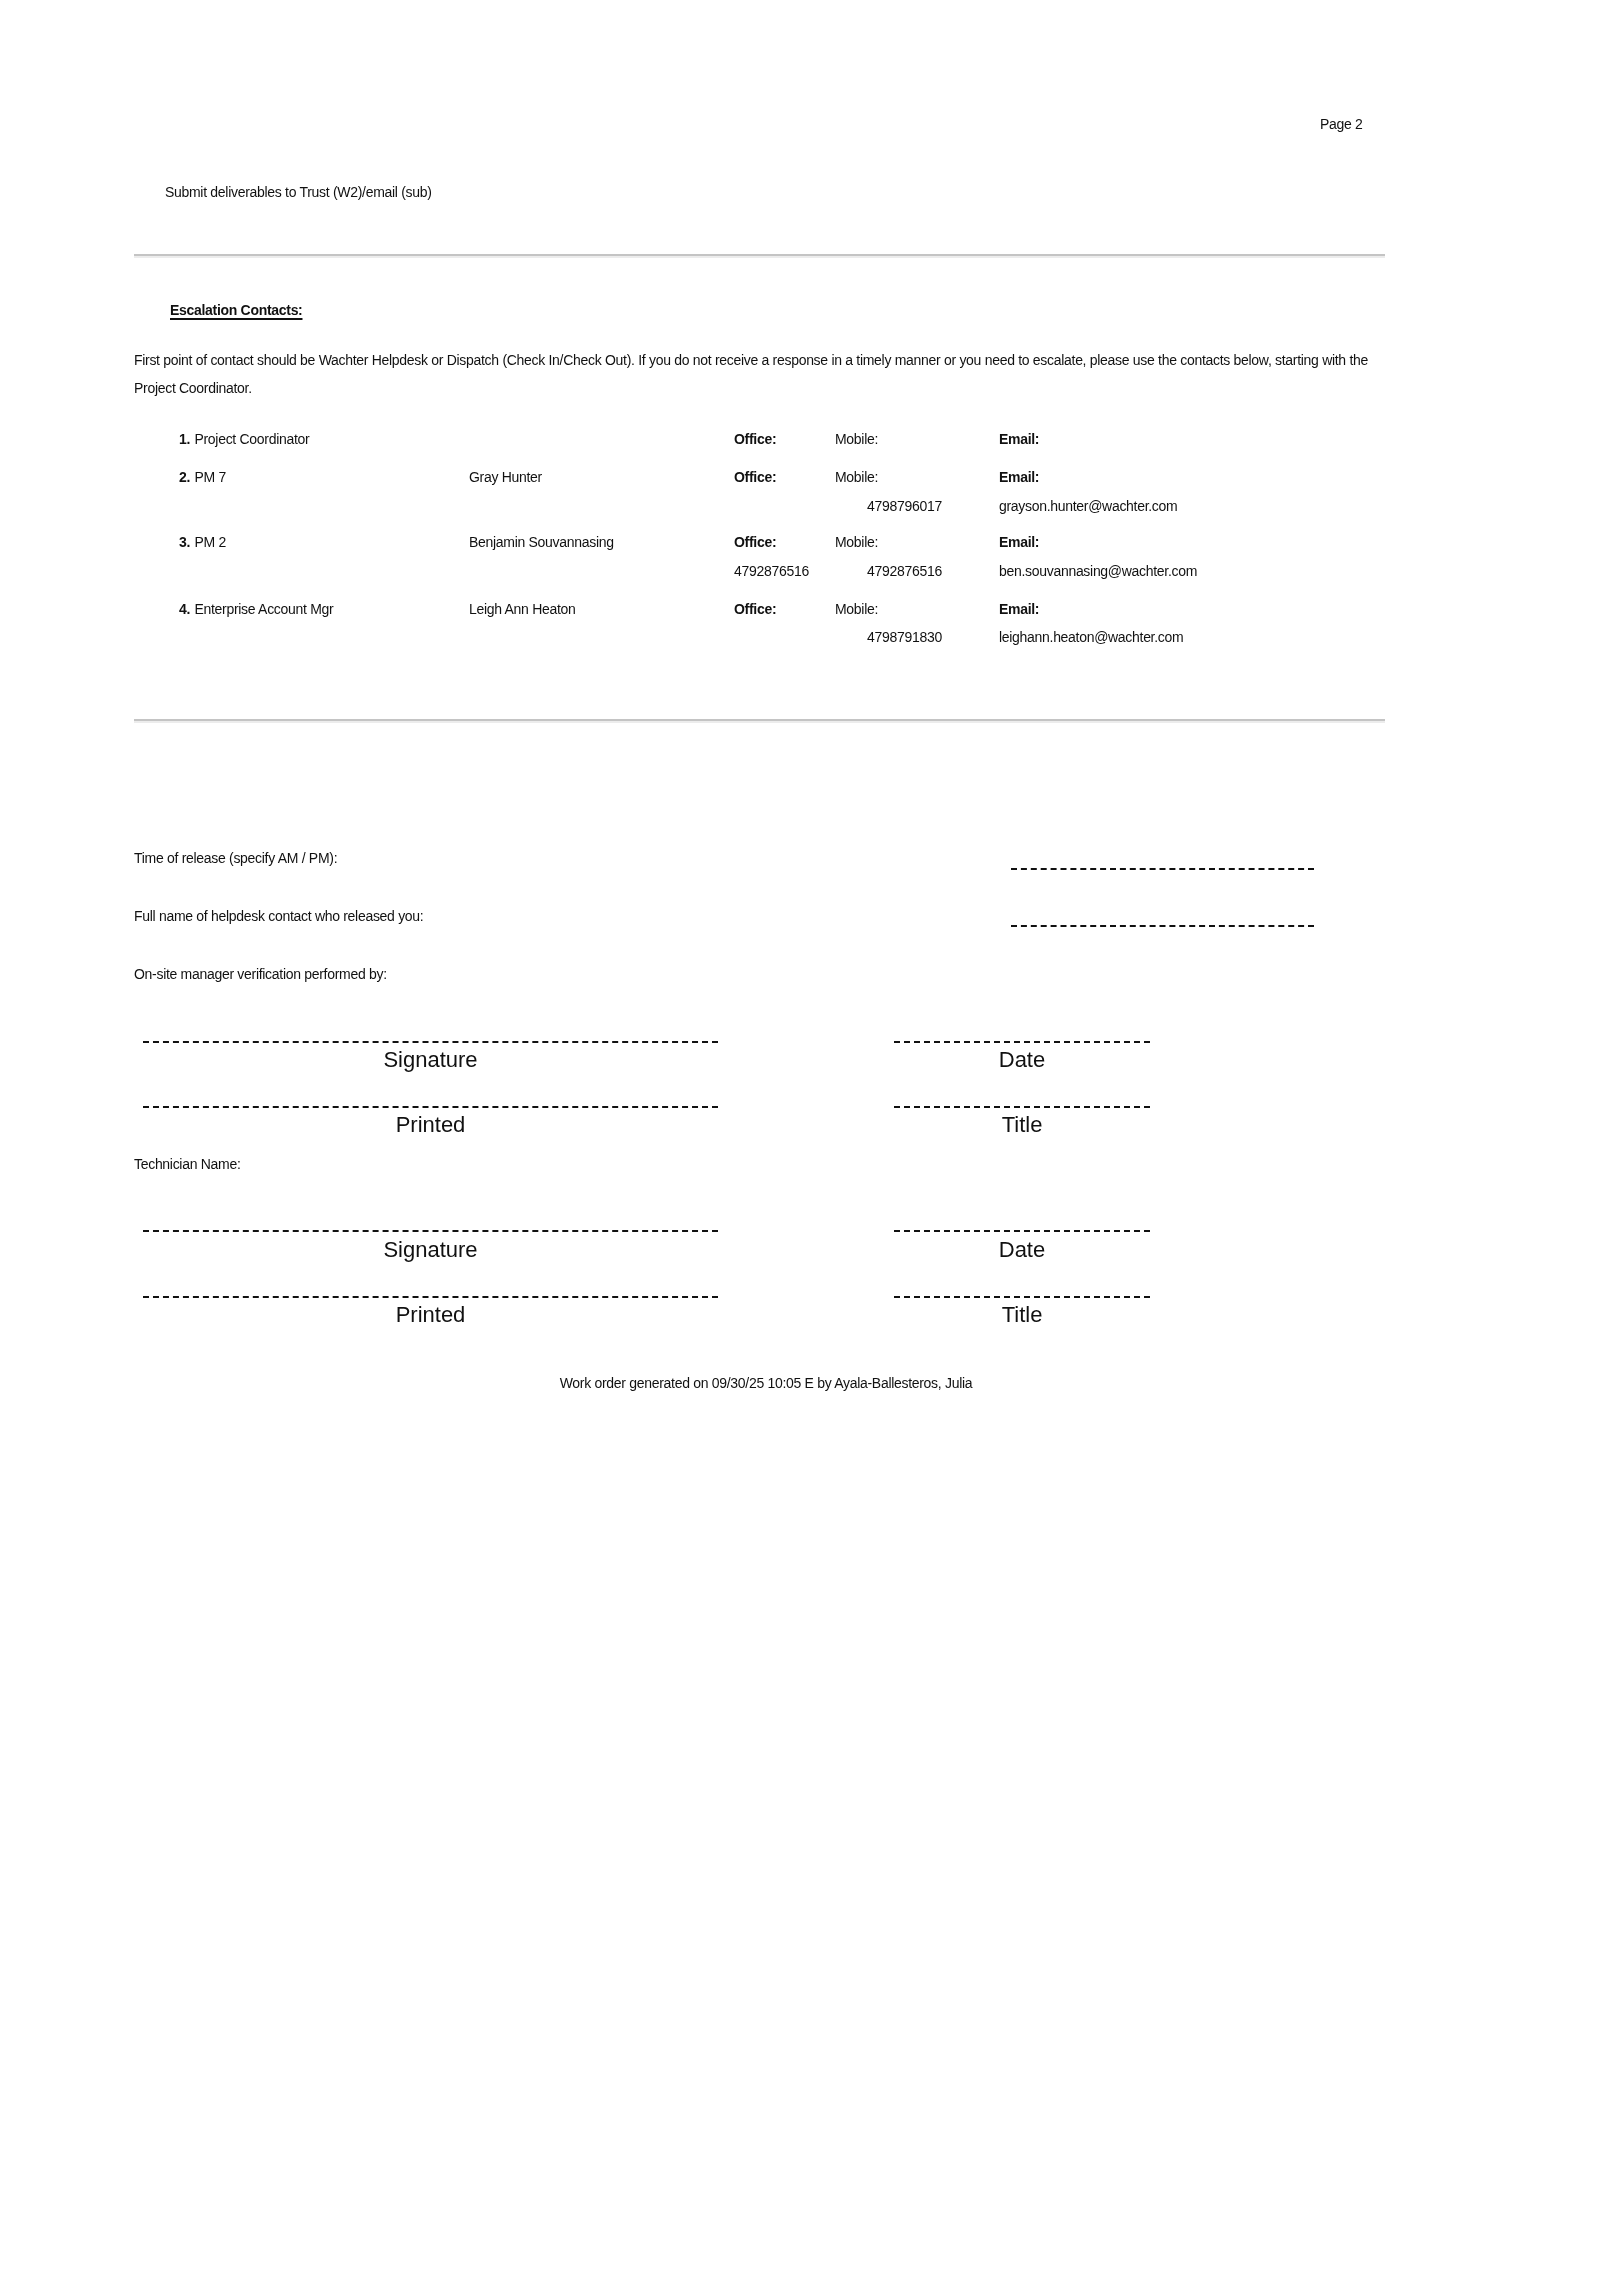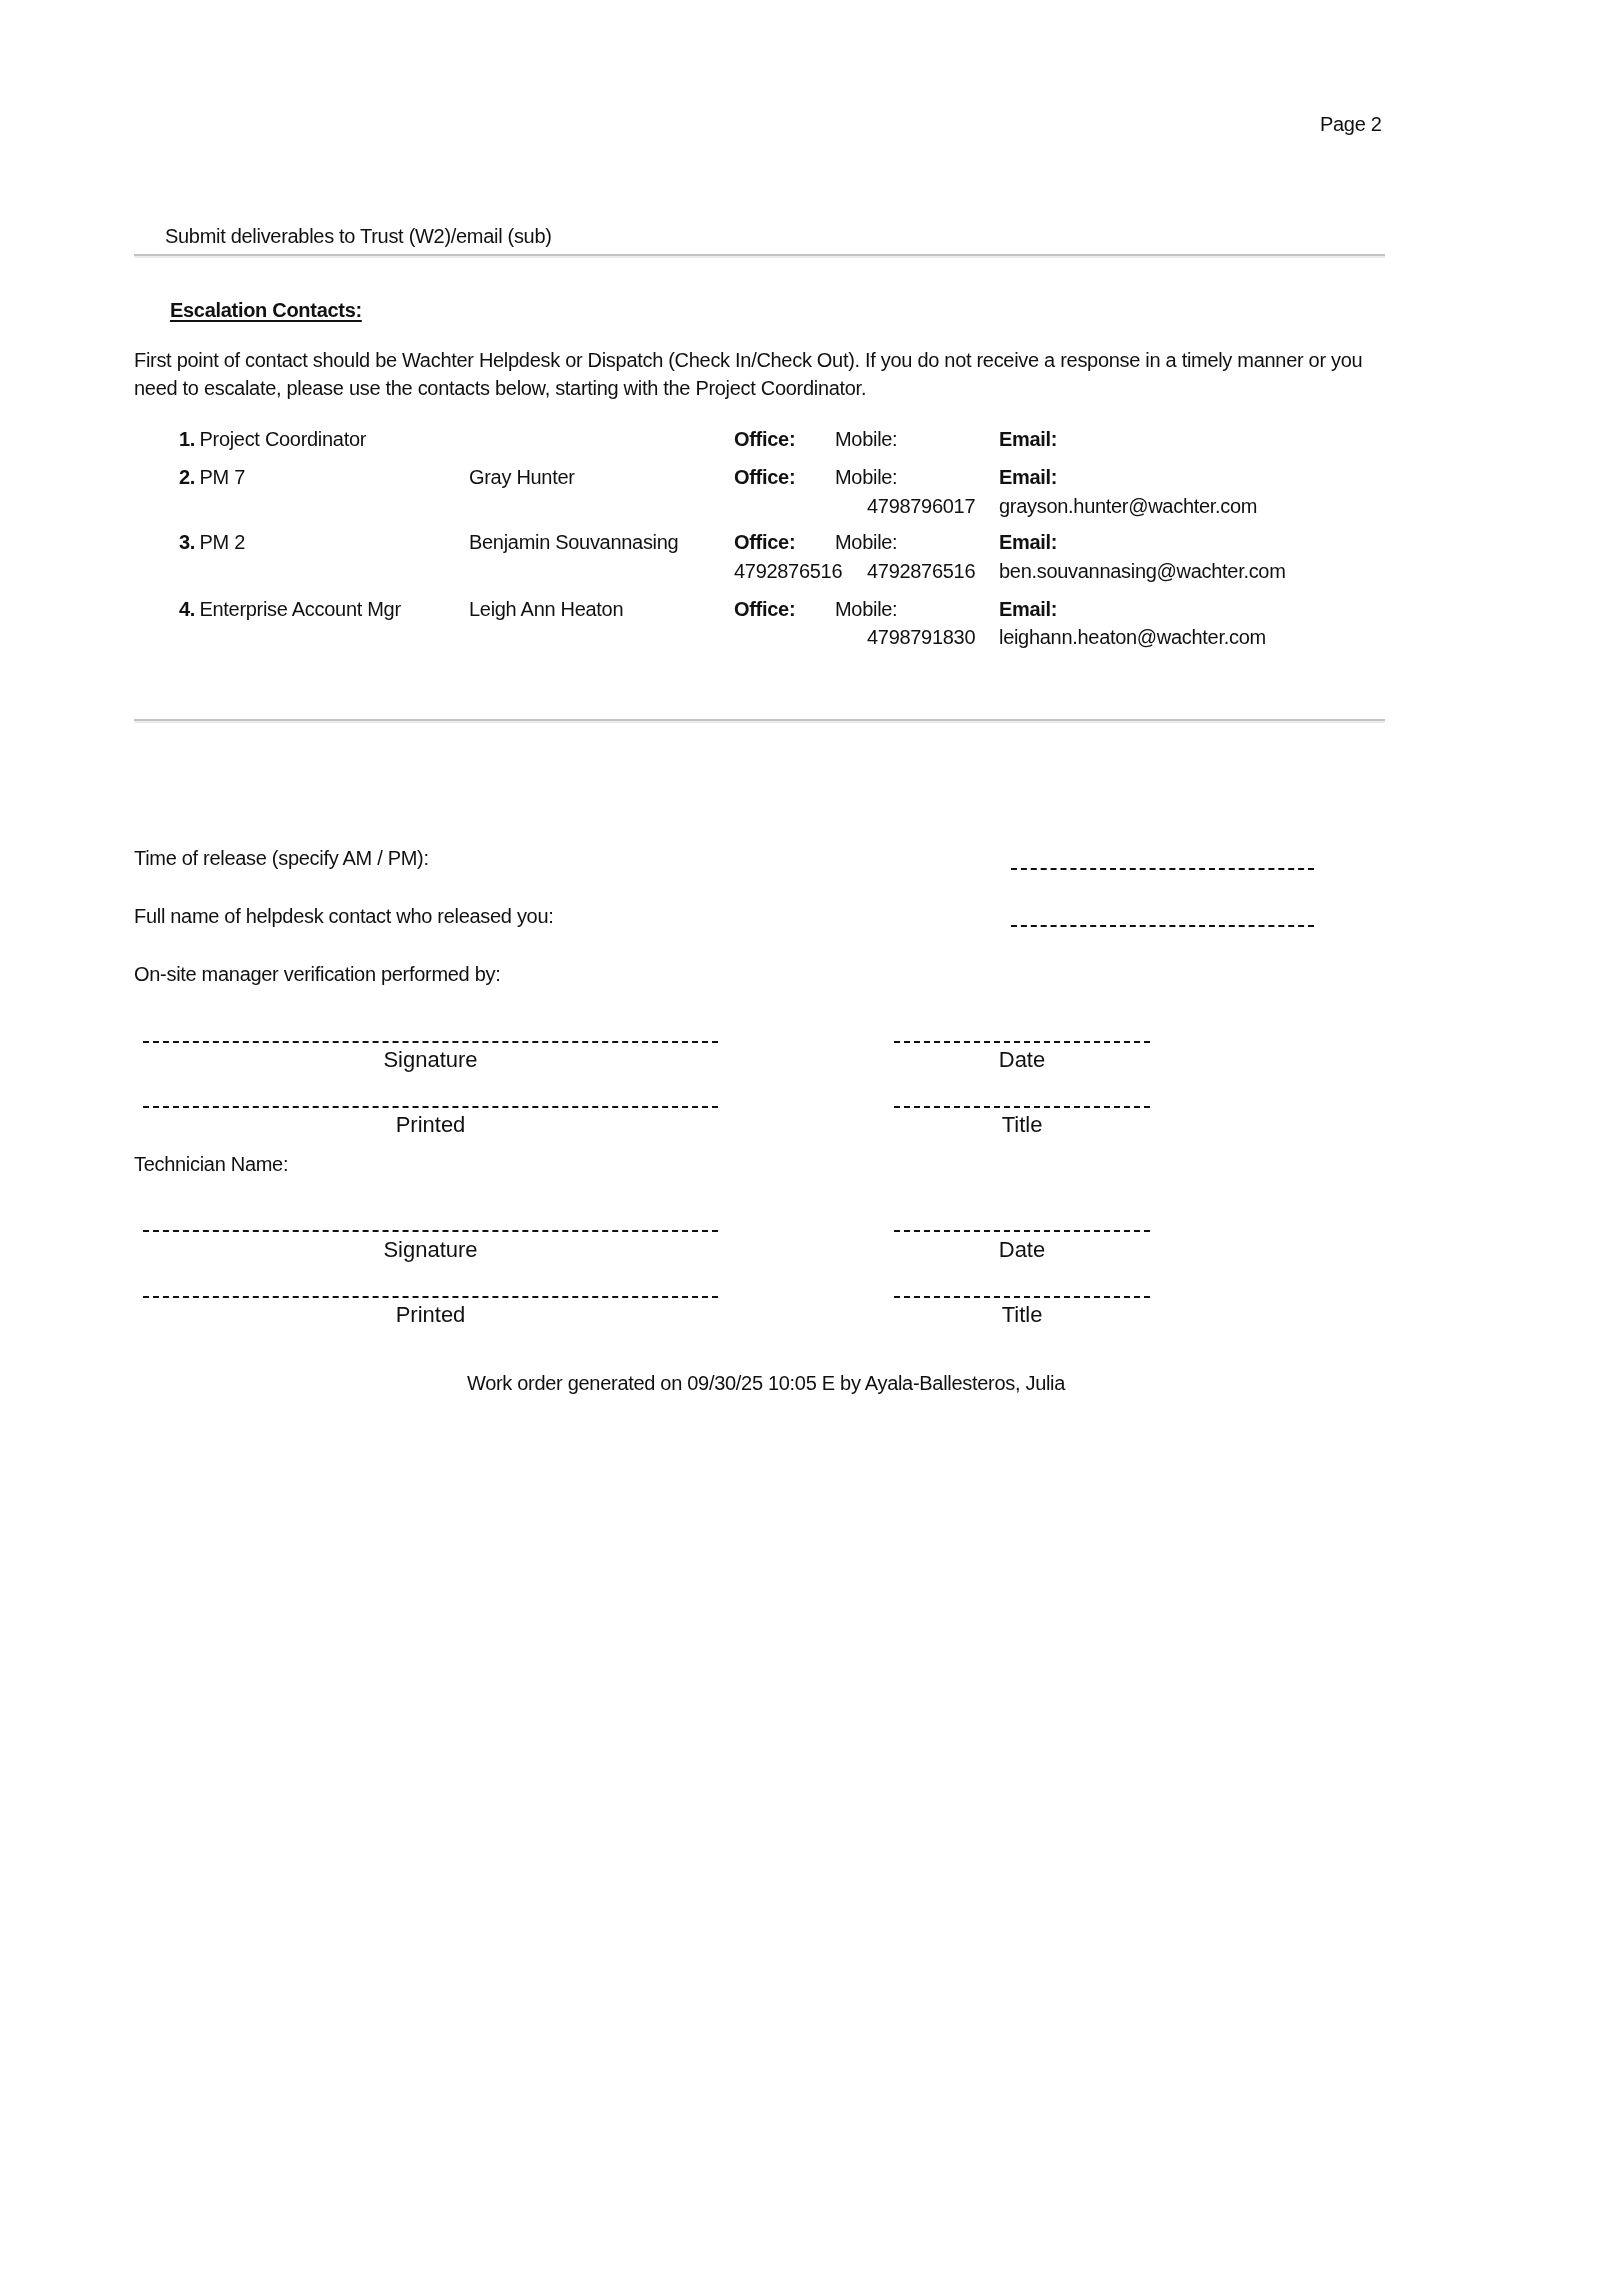--- a/index.html
+++ b/index.html
@@ -1,27 +1,27 @@
 <!DOCTYPE html>
 <html style="font-size:8.7px"><head>
   <meta charset="utf-8">
   <style>
     html, body { margin: 0; padding: 0; background: #ffffff; }
     body {
       width: 1622px; height: 2295px; position: relative; overflow: hidden;
       font-family: "Liberation Sans", "DejaVu Sans", sans-serif;
       color: #111111;
     }
-    .txt { position: absolute; font-size: 20px; line-height: 24px; white-space: nowrap; letter-spacing: -0.3px; }
+    .txt { position: absolute; font-size: 14px; line-height: 24px; white-space: nowrap; letter-spacing: -0.3px; }
     .rule {
       position: absolute; left: 134px; width: 1251px; height: 3.8px;
       background: linear-gradient(#c4c4c4 0 55%, #ececec 55% 100%);
     }
     .page-num { left: 1320px; top: 112px; }
-    .submit { left: 165px; top: 180px; margin-top: 44px; }
+    .submit { left: 165px; top: 180px; }
     .esc-heading { left: 134px; top: 298px; font-weight: bold; text-decoration: underline; text-decoration-thickness: 1.6px; text-underline-offset: 3.3px; margin-left: 36px; }
     .intro { left: 134px; top: 346px; width: 1254px; white-space: normal; line-height: 28px; }
 
     .contact-row { position: absolute; left: 0; width: 1440px; height: 24px; }
     .c-role { left: 179px; }
     .c-role .num { font-weight: bold; margin-right: 4.4px; }
     .c-name { left: 469px; }
     .c-office { left: 734px; font-weight: bold; }
     .c-mobile { left: 835px; font-weight: normal; }
     .c-email { left: 999px; font-weight: bold; }

